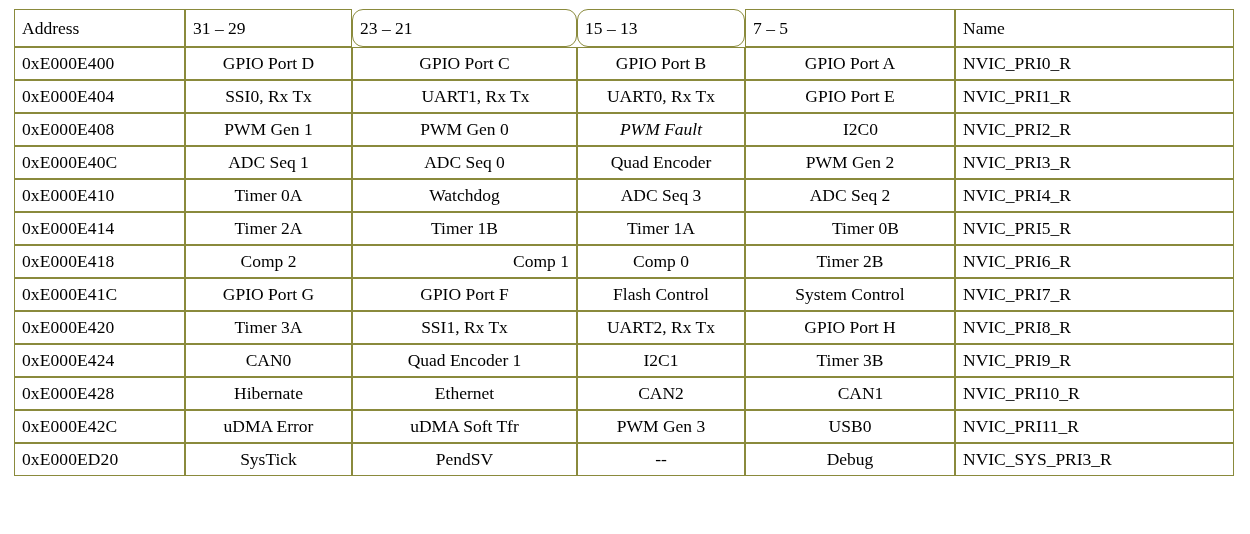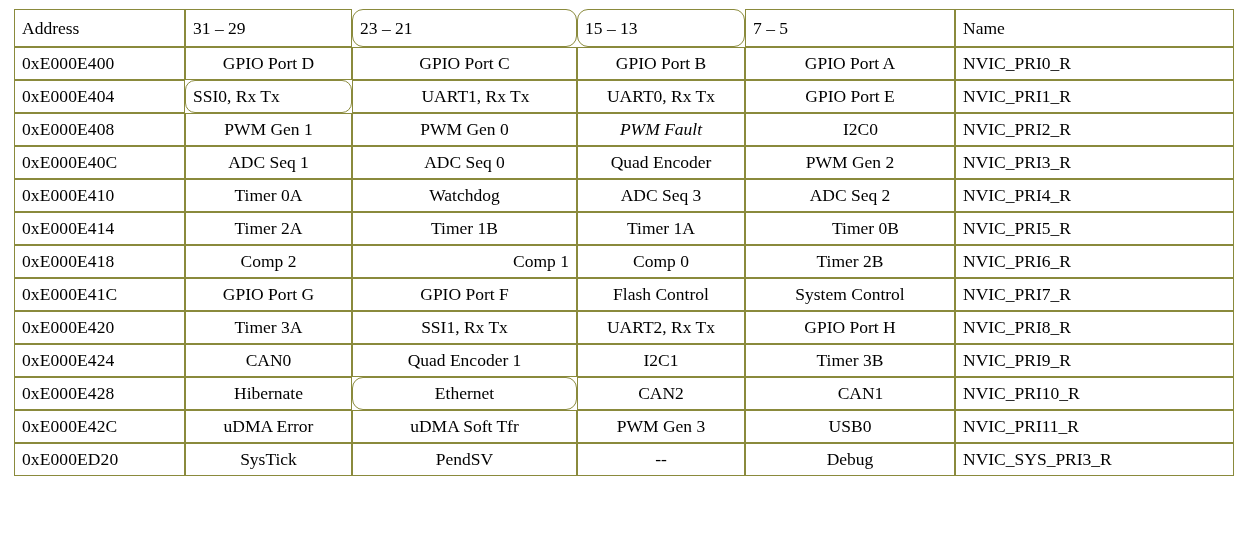--- a/index.html
+++ b/index.html
@@ -118,21 +118,21 @@
         <tr>
           <td class="bc-tan addr">0xE000E400</td>
           <td class="bc-tan" style="text-align: center;">GPIO Port D</td>
           <td class="bc-green" style="text-align: center;">GPIO Port C</td>
           <td class="bc-green2" style="text-align: center;">GPIO Port B</td>
           <td class="bc-orange" style="text-align: center;">GPIO Port A</td>
           <td class="bc-olive">NVIC_PRI0_R</td>
         </tr>
         <tr>
           <td class="bc-tan addr">0xE000E404</td>
-          <td class="bc-green" style="text-align: left; border-radius: 10px;">SSI0, Rx Tx</td>
+          <td class="bc-green" style="text-align: center;">SSI0, Rx Tx</td>
           <td class="bc-green" style="text-align: center; padding-left: 29px;">UART1, Rx Tx</td>
           <td class="bc-green2" style="text-align: center;">UART0, Rx Tx</td>
           <td class="bc-olive" style="text-align: center;">GPIO Port E</td>
           <td class="bc-olive">NVIC_PRI1_R</td>
         </tr>
         <tr>
           <td class="bc-tan addr">0xE000E408</td>
           <td class="bc-olive" style="text-align: center;">PWM Gen 1</td>
           <td class="bc-green" style="text-align: center;">PWM Gen 0</td>
           <td class="bc-green2" style="text-align: center; font-style: italic;">PWM Fault</td>
@@ -191,21 +191,21 @@
           <td class="bc-tan addr">0xE000E424</td>
           <td class="bc-olive" style="text-align: center;">CAN0</td>
           <td class="bc-orange" style="text-align: center;">Quad Encoder 1</td>
           <td class="bc-orange" style="text-align: center;">I2C1</td>
           <td class="bc-green" style="text-align: center;">Timer 3B</td>
           <td class="bc-olive">NVIC_PRI9_R</td>
         </tr>
         <tr>
           <td class="bc-green addr">0xE000E428</td>
           <td class="bc-olive" style="text-align: center;">Hibernate</td>
-          <td class="bc-green" style="text-align: center; border-radius: 11px;">Ethernet</td>
+          <td class="bc-green" style="text-align: center;">Ethernet</td>
           <td class="bc-orange" style="text-align: center;">CAN2</td>
           <td class="bc-green" style="text-align: center; padding-left: 28px;">CAN1</td>
           <td class="bc-olive">NVIC_PRI10_R</td>
         </tr>
         <tr>
           <td class="bc-tan addr">0xE000E42C</td>
           <td class="bc-olive" style="text-align: center;">uDMA Error</td>
           <td class="bc-orange" style="text-align: center;">uDMA Soft Tfr</td>
           <td class="bc-orange" style="text-align: center;">PWM Gen 3</td>
           <td class="bc-green" style="text-align: center;">USB0</td>

